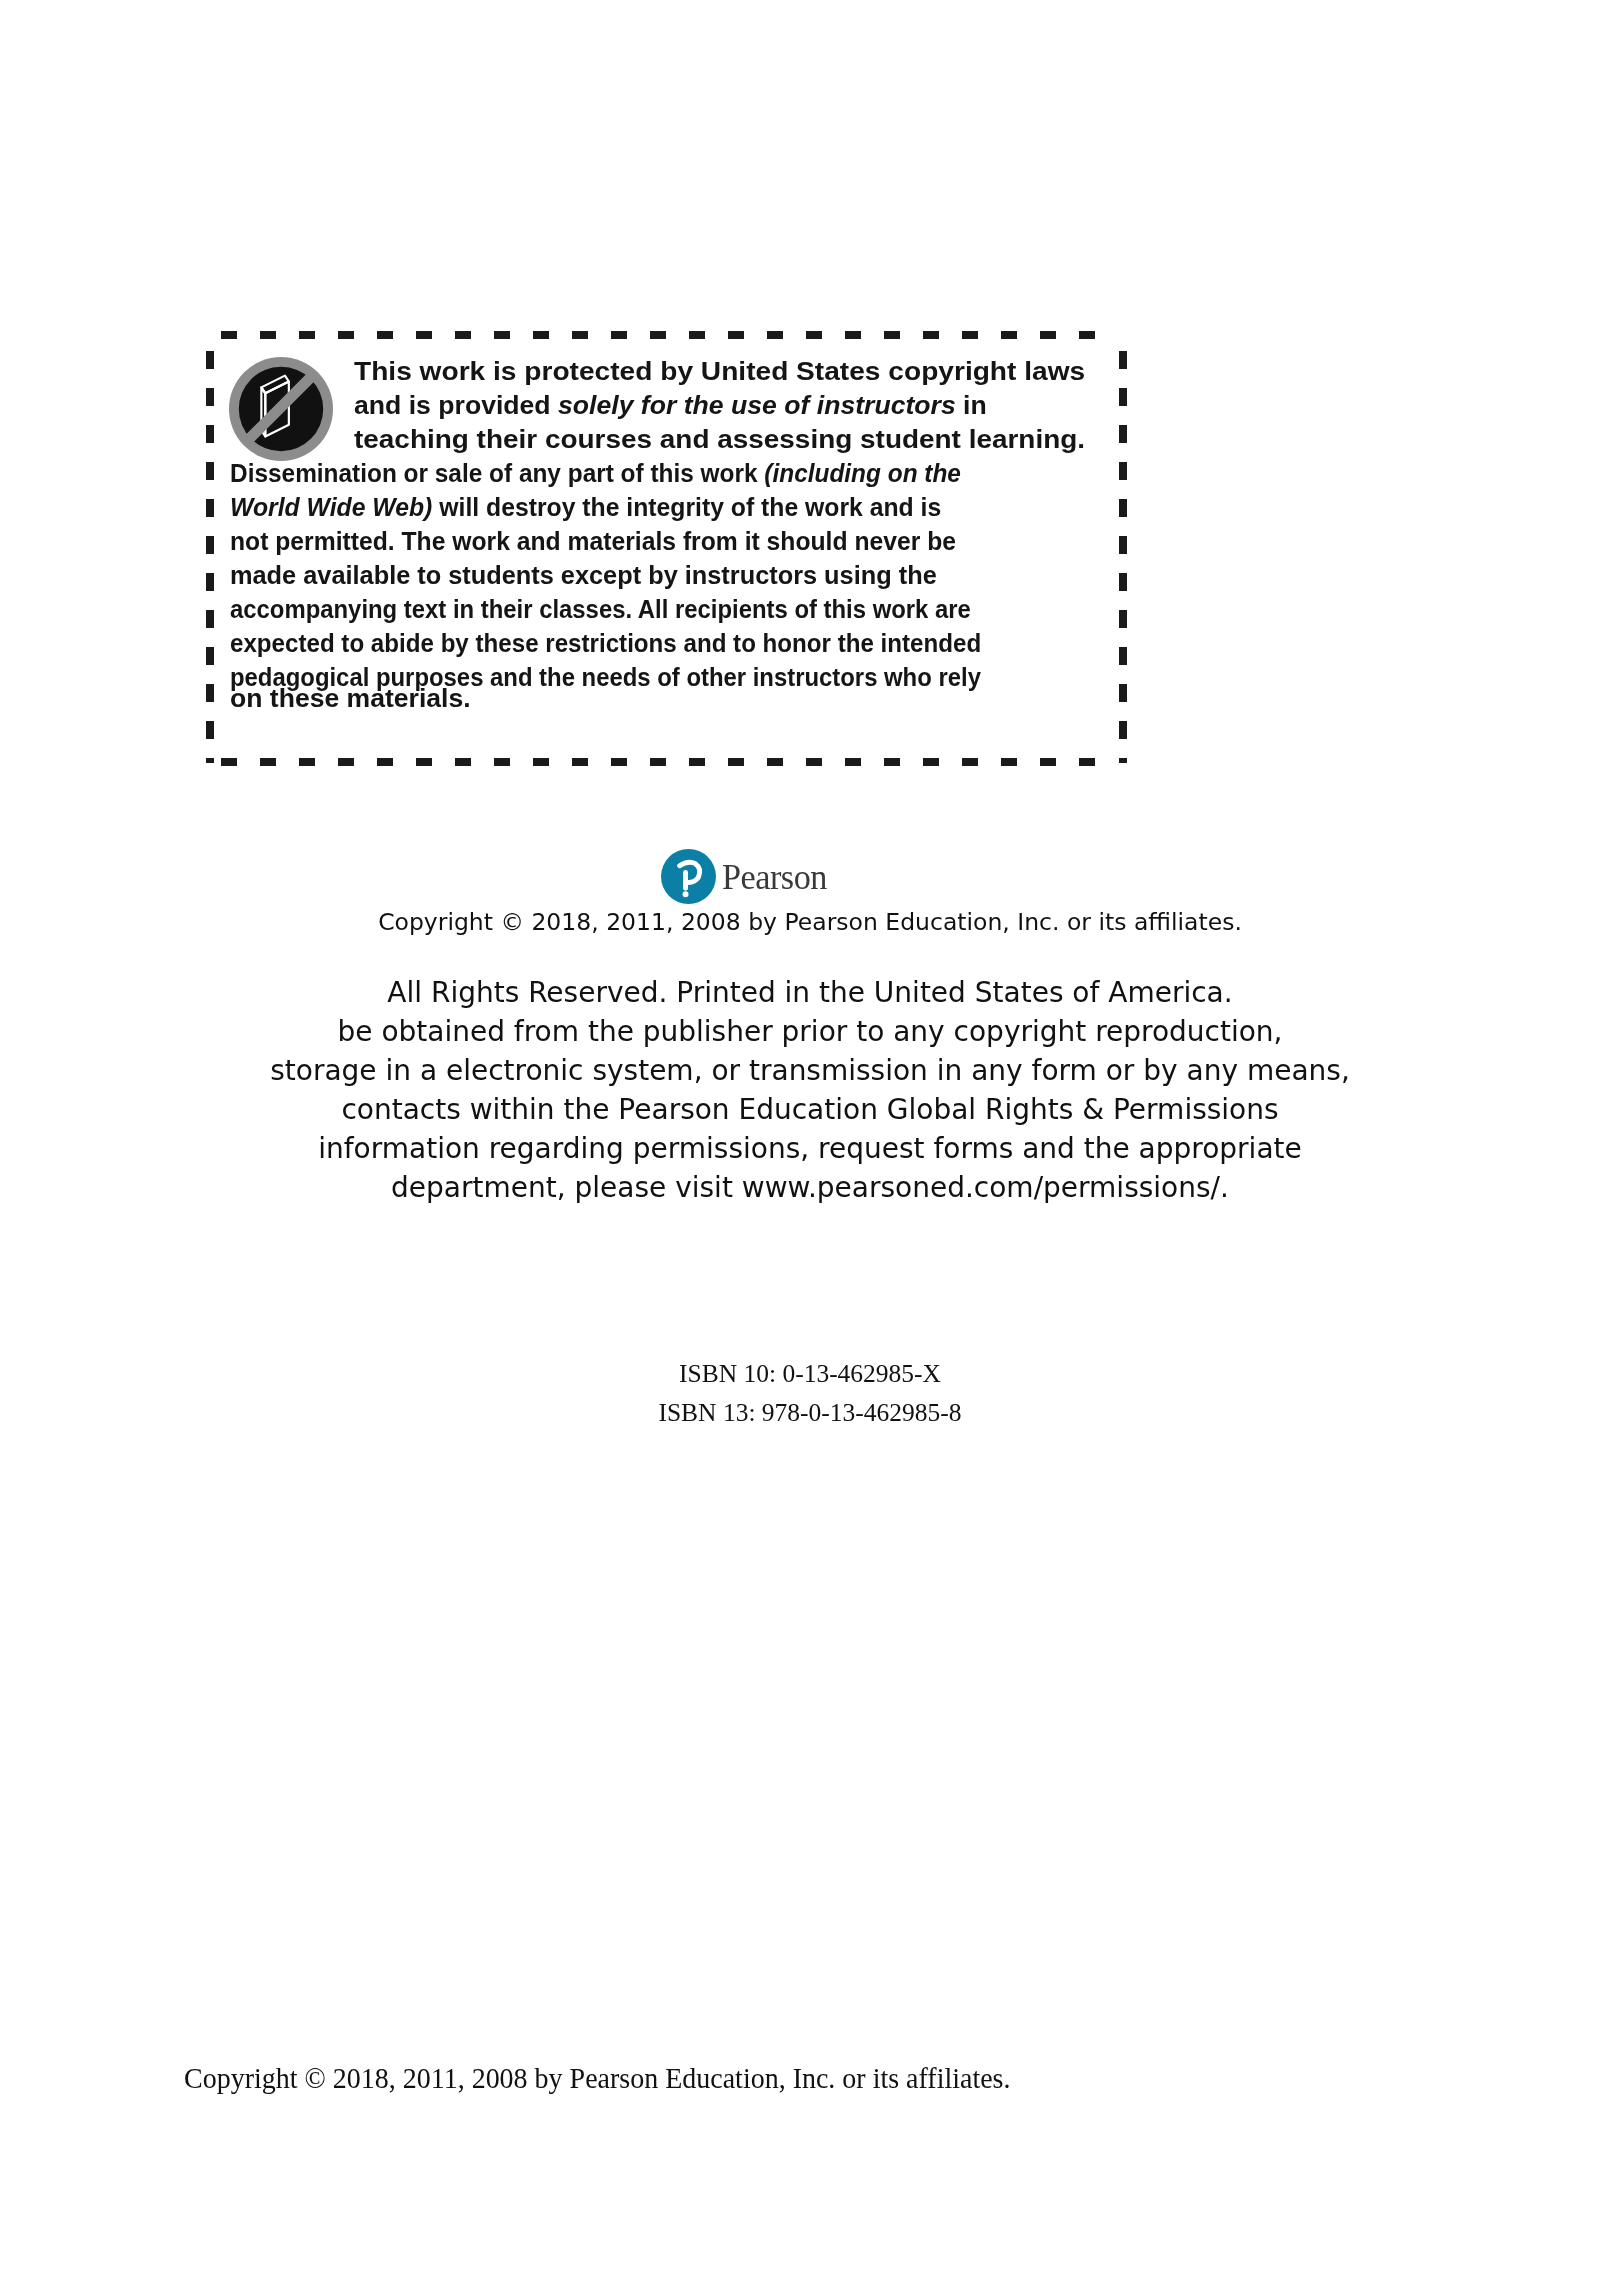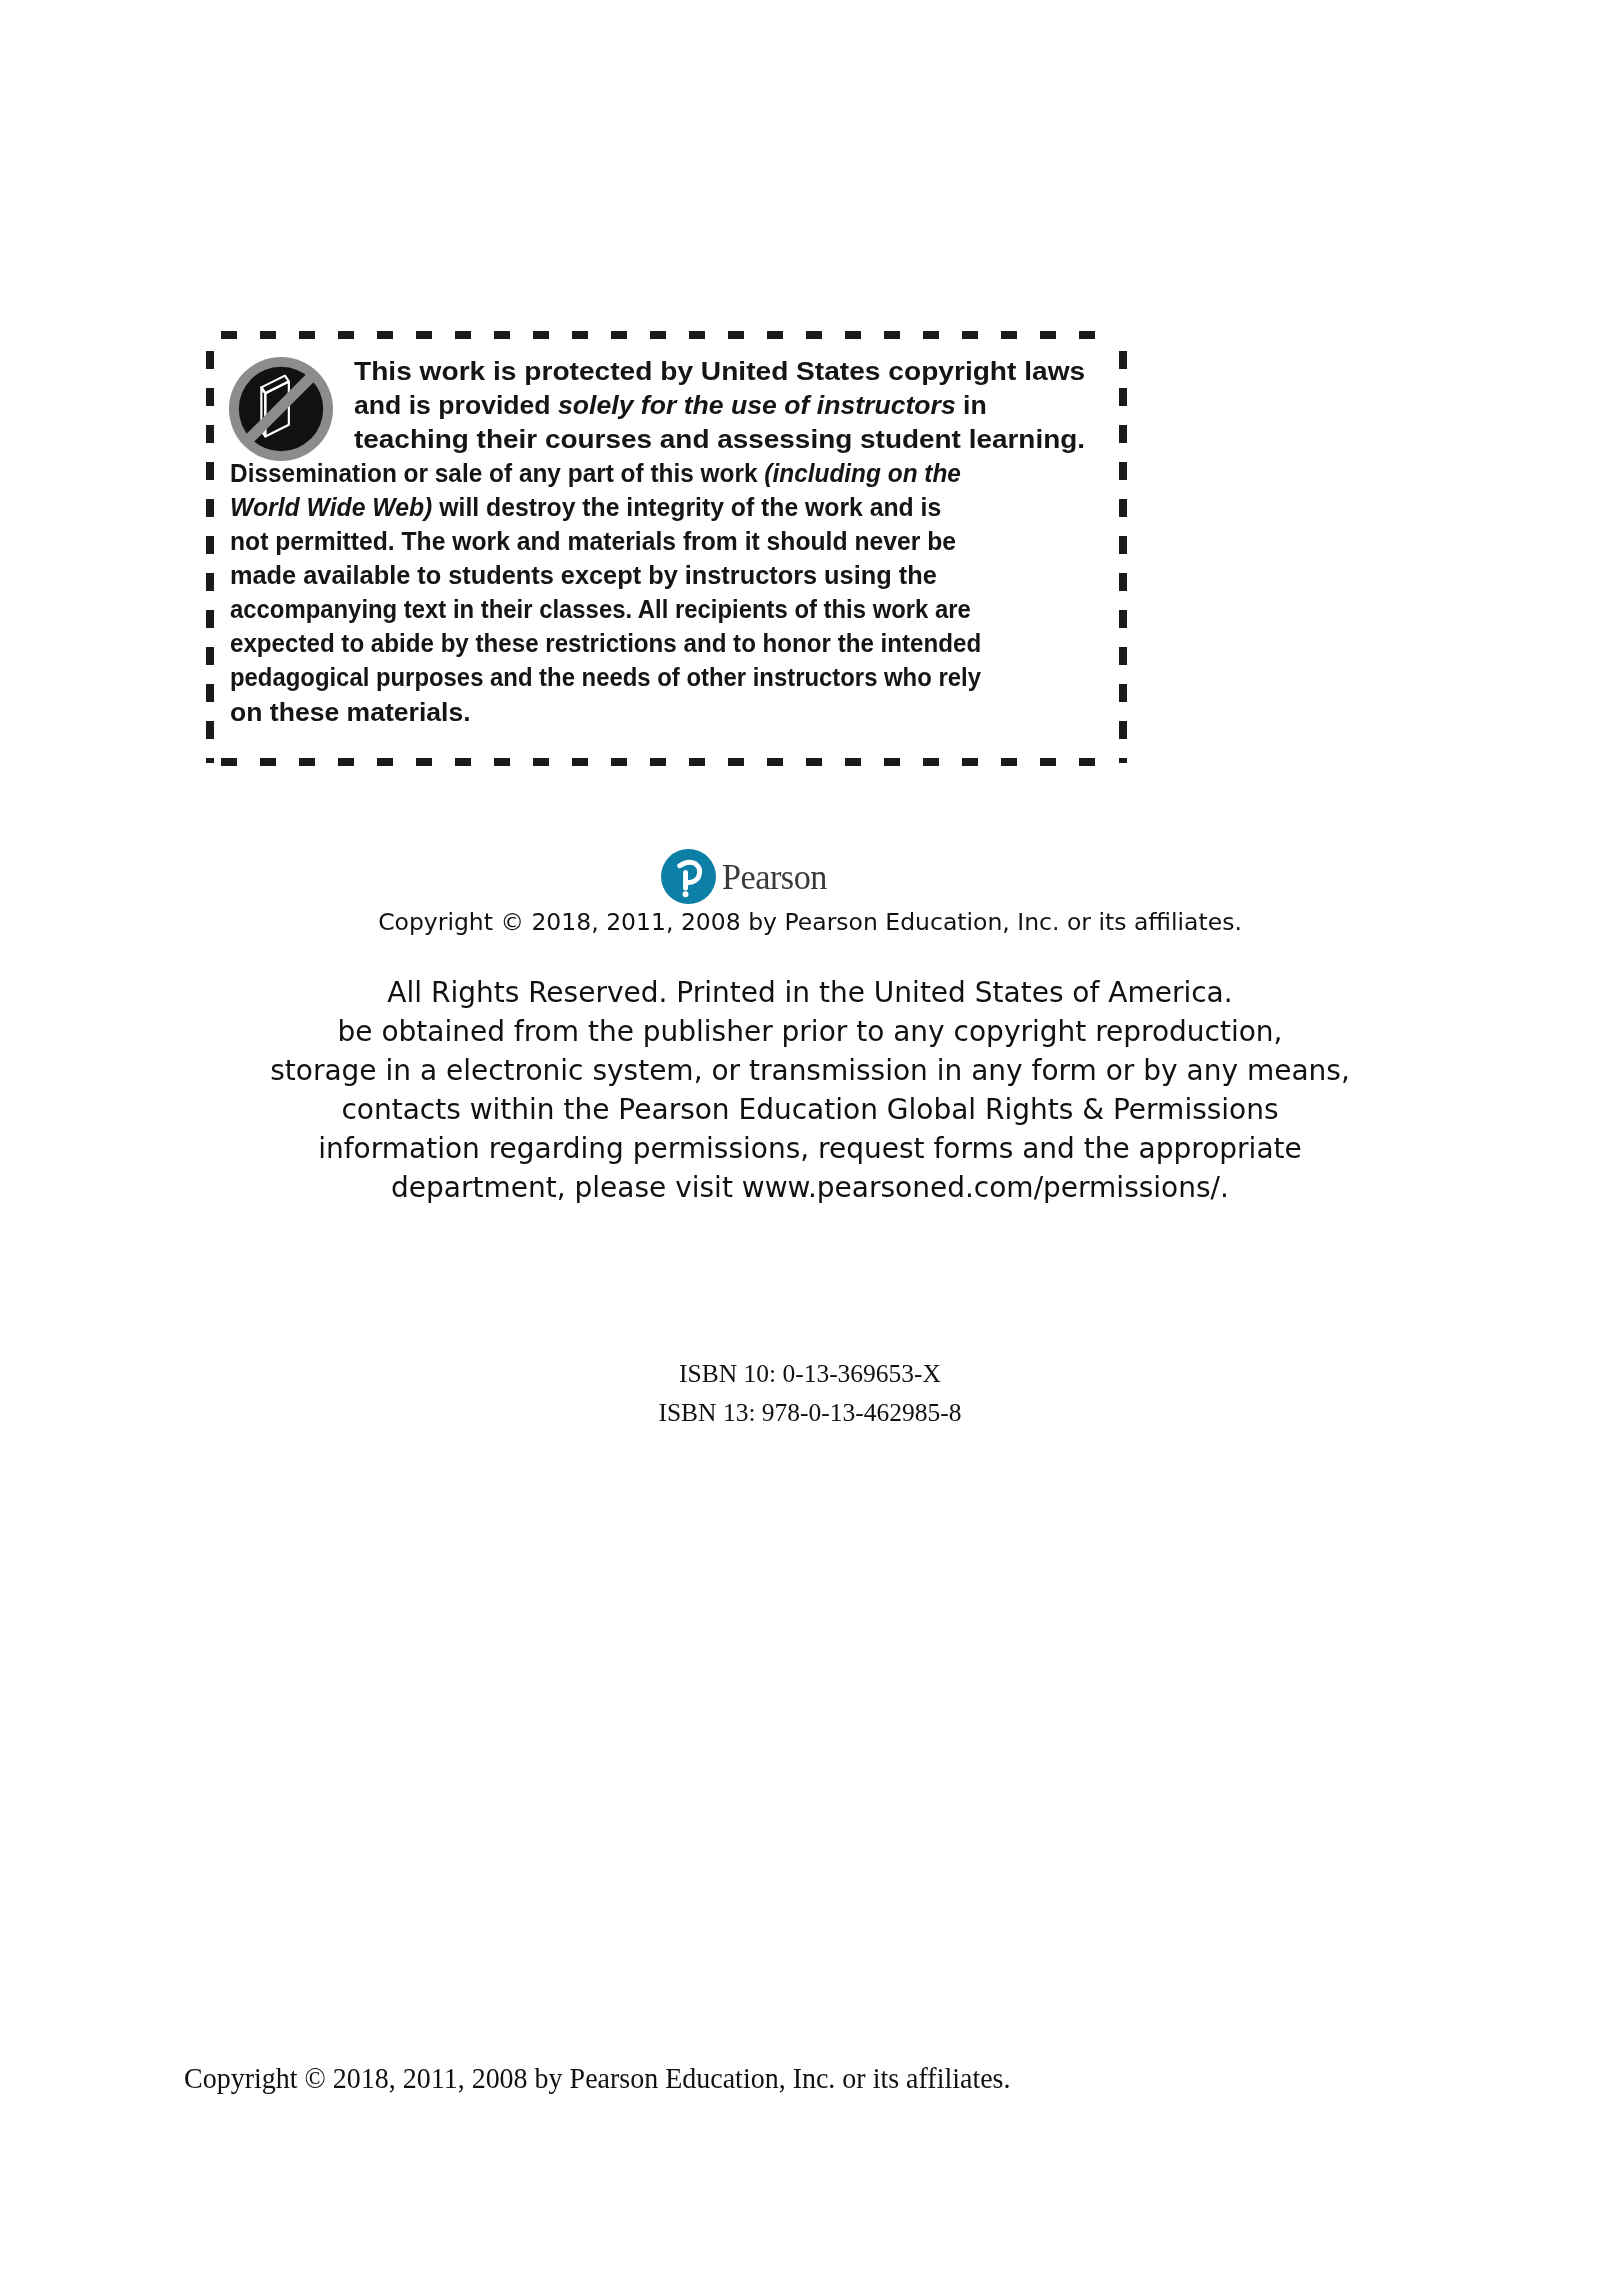--- a/index.html
+++ b/index.html
@@ -78,21 +78,21 @@
       <div class="notice-line" style="left: 148px; top: 25.5px; transform: scaleX(1.061);"><span>This work is protected by United States copyright laws</span></div>
       <div class="notice-line" style="left: 148px; top: 60px; transform: scaleX(1.004);"><span>and is provided </span><i>solely for the use of instructors</i><span> in</span></div>
       <div class="notice-line" style="left: 148px; top: 94px; transform: scaleX(1.054);"><span>teaching their courses and assessing student learning.</span></div>
       <div class="notice-line" style="left: 23.5px; top: 128px; transform: scaleX(0.921);"><span>Dissemination or sale of any part of this work </span><i>(including on the</i></div>
       <div class="notice-line" style="left: 23.5px; top: 162px; transform: scaleX(0.934);"><i>World Wide Web)</i><span> will destroy the integrity of the work and is</span></div>
       <div class="notice-line" style="left: 23.5px; top: 196px; transform: scaleX(0.932);"><span>not permitted. The work and materials from it should never be</span></div>
       <div class="notice-line" style="left: 23.5px; top: 230px; transform: scaleX(0.956);"><span>made available to students except by instructors using the</span></div>
       <div class="notice-line" style="left: 23.5px; top: 264px; transform: scaleX(0.901);"><span>accompanying text in their classes. All recipients of this work are</span></div>
       <div class="notice-line" style="left: 23.5px; top: 298px; transform: scaleX(0.911);"><span>expected to abide by these restrictions and to honor the intended</span></div>
       <div class="notice-line" style="left: 23.5px; top: 332px; transform: scaleX(0.901);"><span>pedagogical purposes and the needs of other instructors who rely</span></div>
-      <div class="notice-line" style="left: 23.5px; top: 367px; transform: scaleX(1.002);"><span>on these materials.</span></div>
+      <div class="notice-line" style="left: 23.5px; top: 353px; transform: scaleX(1.002);"><span>on these materials.</span></div>
     </div>
 </div>
 
 <div class="logo">
   <svg class="logo-mark" viewBox="0 0 56 56">
     <circle cx="28" cy="28" r="28" fill="#0b7fa6"></circle>
     <path d="M19 17 Q28 11 35 15 Q42 20 38 29 Q34 35 26 34" fill="none" stroke="#fff" stroke-width="5" stroke-linecap="round"></path>
     <path d="M25 24 L25 40" fill="none" stroke="#fff" stroke-width="5" stroke-linecap="round"></path>
     <circle cx="25" cy="46" r="3" fill="#fff"></circle>
   </svg>
@@ -103,17 +103,17 @@
 
 <div class="sans-center rights">
   <div>All Rights Reserved. Printed in the United States of America.</div>
   <div>be obtained from the publisher prior to any copyright reproduction,</div>
   <div>storage in a electronic system, or transmission in any form or by any means,</div>
   <div>contacts within the Pearson Education Global Rights &amp; Permissions</div>
   <div>information regarding permissions, request forms and the appropriate</div>
   <div>department, please visit www.pearsoned.com/permissions/.</div>
 </div>
 
-<div class="isbn isbn10">ISBN 10:  0-13-369653-X</div>
+<div class="isbn isbn10">ISBN 10:  0-13-462985-X</div>
 <div class="isbn isbn13">ISBN 13: 978-0-13-462985-8</div>
 
 <div class="footer">Copyright © 2018, 2011, 2008 by Pearson Education, Inc. or its affiliates.</div>
 
 
 </body></html>

